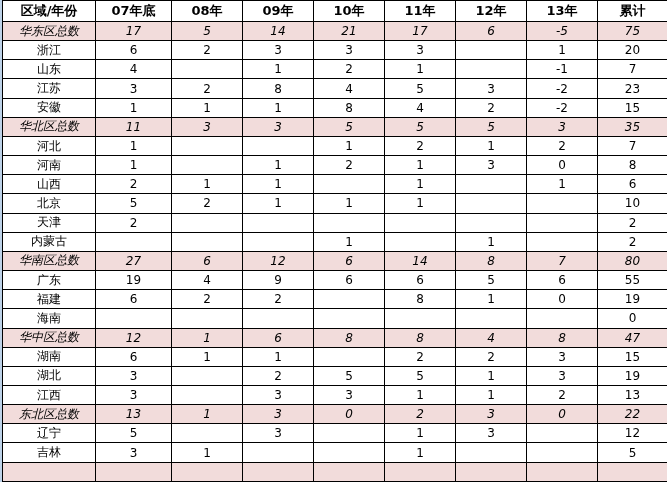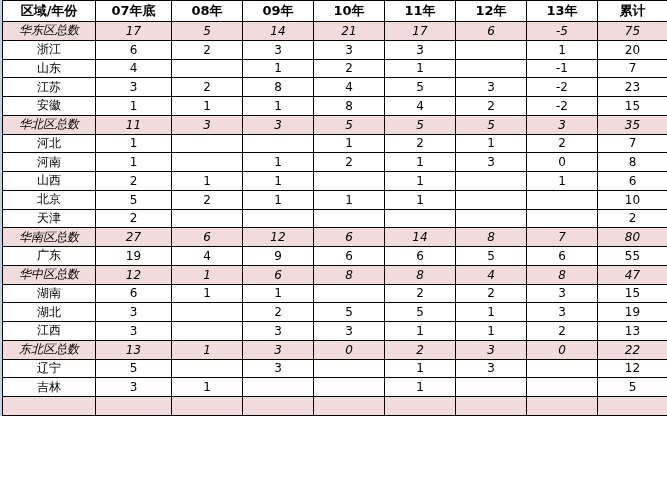--- a/index.html
+++ b/index.html
@@ -9,21 +9,21 @@
   }
   body {
     width: 667px;
     height: 490px;
     overflow: hidden;
     font-family: "DejaVu Sans", sans-serif;
   }
   .wrap {
     display: flex;
     width: 667px;
-    height: 416px;
+    height: 482px;
     overflow: hidden;
   }
   .strip {
     flex: none;
     width: 2px;
     height: 490px;
     background: var(--strip-color, #BDD2E8);
   }
   table {
     border-collapse: collapse;
@@ -200,20 +200,31 @@
           <td>天津</td>
           <td>2</td>
           <td></td>
           <td></td>
           <td></td>
           <td></td>
           <td></td>
           <td></td>
           <td>2</td>
         </tr>
+        <tr>
+          <td>内蒙古</td>
+          <td></td>
+          <td></td>
+          <td></td>
+          <td>1</td>
+          <td></td>
+          <td>1</td>
+          <td></td>
+          <td>2</td>
+        </tr>
         <tr class="region">
           <td>华南区总数</td>
           <td>27</td>
           <td>6</td>
           <td>12</td>
           <td>6</td>
           <td>14</td>
           <td>8</td>
           <td>7</td>
           <td>80</td>
@@ -221,20 +232,42 @@
         <tr>
           <td>广东</td>
           <td>19</td>
           <td>4</td>
           <td>9</td>
           <td>6</td>
           <td>6</td>
           <td>5</td>
           <td>6</td>
           <td>55</td>
+        </tr>
+        <tr>
+          <td>福建</td>
+          <td>6</td>
+          <td>2</td>
+          <td>2</td>
+          <td></td>
+          <td>8</td>
+          <td>1</td>
+          <td>0</td>
+          <td>19</td>
+        </tr>
+        <tr>
+          <td>海南</td>
+          <td></td>
+          <td></td>
+          <td></td>
+          <td></td>
+          <td></td>
+          <td></td>
+          <td></td>
+          <td>0</td>
         </tr>
         <tr class="region">
           <td>华中区总数</td>
           <td>12</td>
           <td>1</td>
           <td>6</td>
           <td>8</td>
           <td>8</td>
           <td>4</td>
           <td>8</td>

